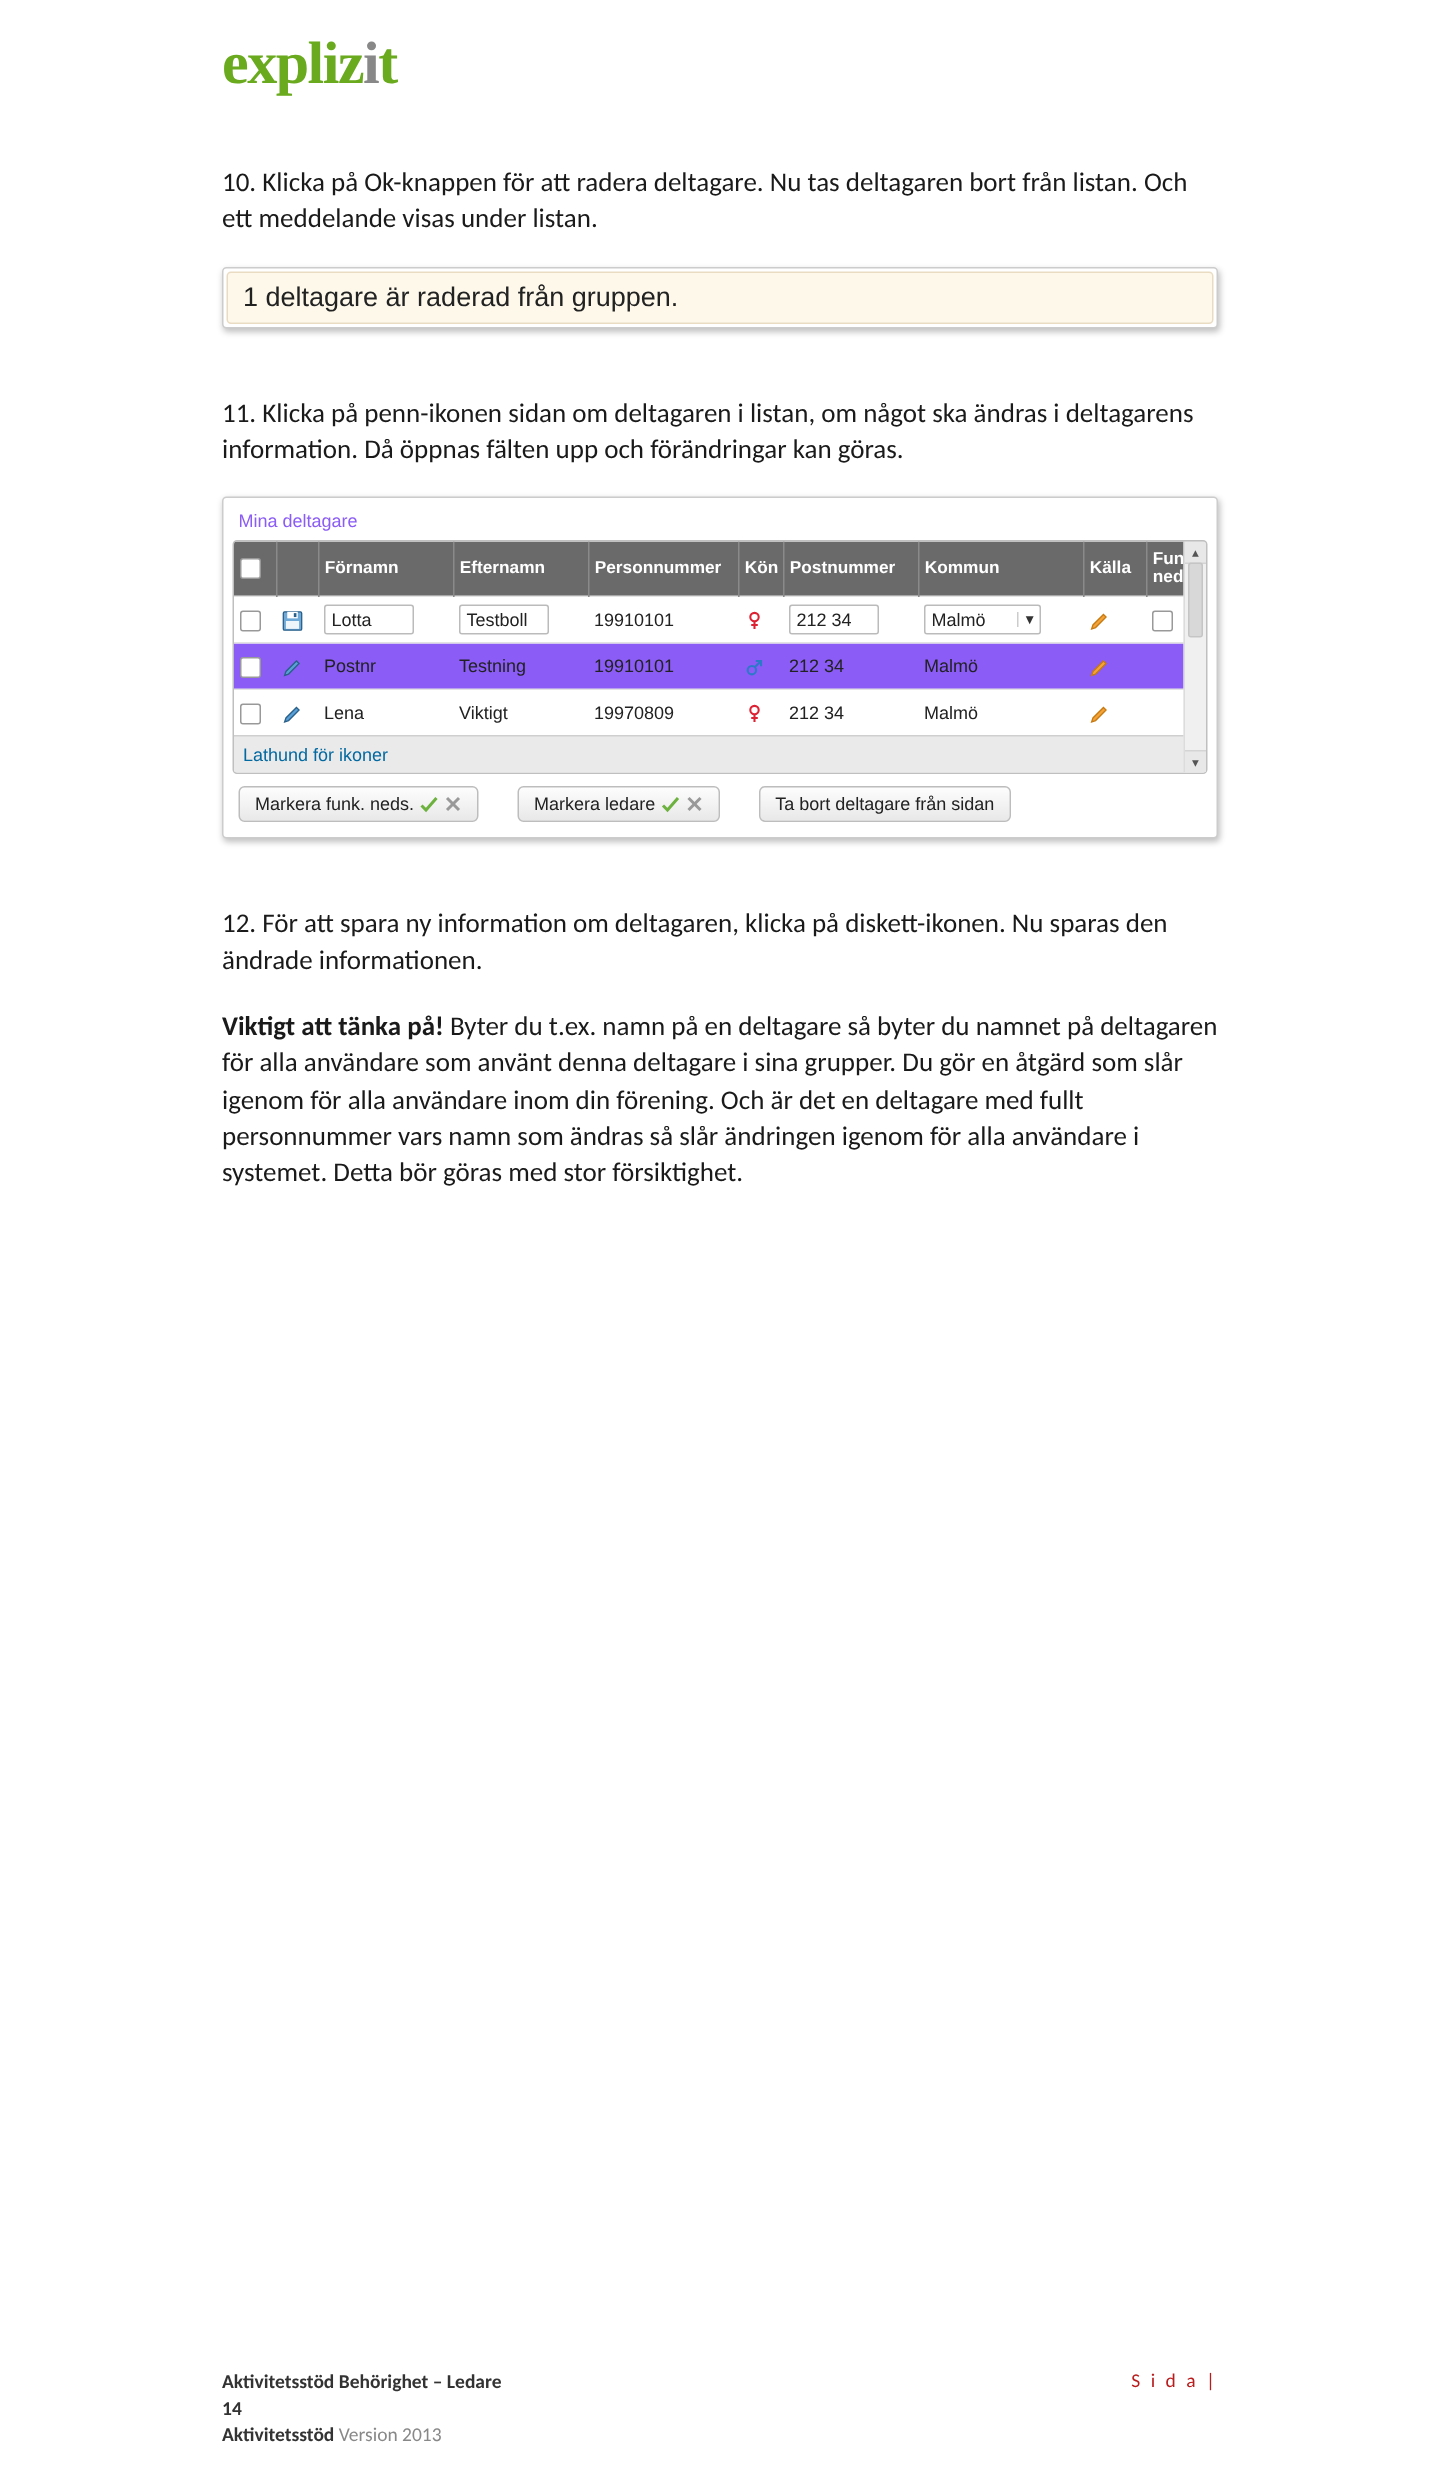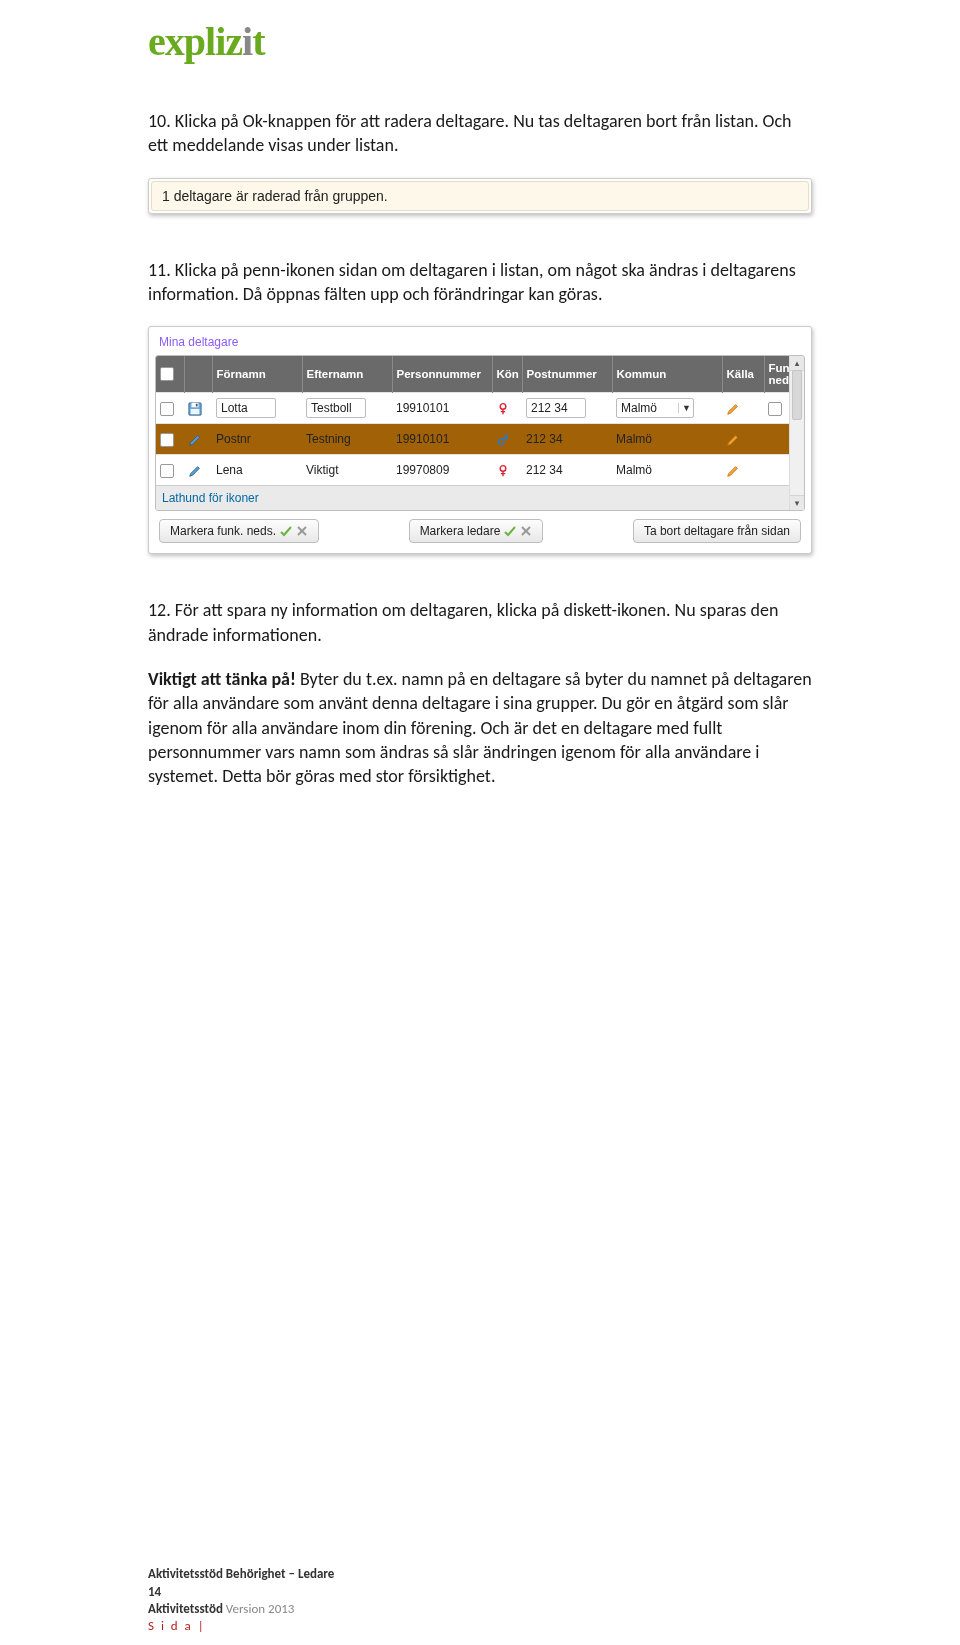--- a/index.html
+++ b/index.html
@@ -4,43 +4,43 @@
 <style>
   html,body{margin:0;padding:0;background:#fff;font-family:Calibri,Arial,sans-serif;color:#1a1a1a;}
   .page{width:764px;min-height:1645px;margin:0 auto;position:relative;box-sizing:border-box;padding:18px 50px 0 50px;}
   .logo{font-size:40px;font-weight:bold;letter-spacing:-1px;color:#6aaa1e;font-family:Georgia,serif;}
   .logo .i-dot{color:#6aaa1e;}
   .logo .grey{color:#888;}
   .body-text{font-size:18px;line-height:1.35;margin-top:44px;}
   .body-text p{margin:0 0 20px 0;}
   .body-text strong{font-weight:bold;}
   .msgbox{margin:10px 0 28px 0;border:1px solid #ccc;border-radius:3px;background:#fff;box-shadow:1px 2px 4px rgba(0,0,0,0.25);position:relative;padding:2px;}
-  .msgbox-inner{border:1px solid #e9dcc3;background:#fdf8ea;border-radius:3px;padding:6px 10px;font-size:14px;font-family:Arial,sans-serif;color:#222;}
+  .msgbox-inner{border:1px solid #e9dcc3;background:#fdf8ea;border-radius:3px;padding:6px 10px;font-size:18px;font-family:Arial,sans-serif;color:#222;}
   .grid-wrap{margin:8px 0 28px 0;border:1px solid #ccc;border-radius:3px;background:#fff;box-shadow:1px 2px 4px rgba(0,0,0,0.25);padding:6px 6px 8px 6px;font-family:Arial,sans-serif;font-size:12px;color:#222;}
   .grid-title{font-size:12px;color:#8b5cf6;margin:2px 0 6px 4px;}
   .grid{border:1px solid #bfbfbf;border-radius:3px;overflow:hidden;position:relative;}
   .grid table{border-collapse:collapse;width:calc(100% - 14px);table-layout:fixed;}
   .grid th{background:#6a6a6a;color:#fff;font-weight:bold;font-size:11.5px;text-align:left;padding:6px 4px;border-right:1px solid #8a8a8a;}
   .grid th:last-child{border-right:none;}
   .grid td{background:#fff;padding:4px 4px;border-top:1px solid #e3e3e3;font-size:12px;vertical-align:middle;height:22px;}
-  .grid tr.alt td{background:#a16207;}
+  .grid tr.alt td{background:#8b5cf6;}
   .chk{display:inline-block;width:12px;height:12px;border:1px solid #999;background:#fff;border-radius:2px;vertical-align:middle;}
   .inp{display:inline-block;border:1px solid #bbb;border-radius:2px;background:#fff;padding:2px 4px;min-width:50px;height:14px;font-size:12px;}
   .drop{display:inline-flex;align-items:center;border:1px solid #bbb;border-radius:2px;background:#fff;padding:1px 2px 1px 4px;min-width:70px;height:16px;font-size:12px;justify-content:space-between;}
   .drop .caret{font-size:9px;color:#333;border-left:1px solid #ccc;padding-left:3px;}
   .icon{display:inline-block;width:14px;height:14px;vertical-align:middle;}
   .grid-footer{background:#eaeaea;border-top:1px solid #cfcfcf;padding:5px 6px;font-size:12px;color:#0369a1;}
-  .grid-buttons{padding:8px 4px 2px 4px;display:flex;gap:10px;justify-content:space-between;}
+  .grid-buttons{padding:8px 4px 2px 4px;display:flex;gap:26px;}
   .pillbtn{display:inline-flex;align-items:center;gap:4px;border:1px solid #bdbdbd;border-radius:4px;background:linear-gradient(#fdfdfd,#e8e8e8);padding:4px 10px;font-size:12px;color:#222;cursor:default;}
   .pillbtn .mini{width:12px;height:12px;}
   .scroll-track{position:absolute;top:0;right:0;width:14px;bottom:0;background:#f0f0f0;border-left:1px solid #dcdcdc;}
   .scroll-arrow{height:14px;background:#e8e8e8;border-bottom:1px solid #d4d4d4;text-align:center;font-size:9px;line-height:14px;color:#555;}
   .scroll-arrow.bot{border-bottom:none;border-top:1px solid #d4d4d4;position:absolute;bottom:0;left:0;right:0;}
   .scroll-thumb{position:absolute;top:14px;left:2px;right:2px;height:48px;background:#d8d8d8;border:1px solid #c5c5c5;border-radius:2px;}
-  .footer{position:absolute;left:0;right:0;bottom:12px;padding:0 50px;display:flex;justify-content:space-between;font-size:13px;color:#333;flex-direction:column;}
+  .footer{position:absolute;left:0;right:0;bottom:12px;padding:0 50px;display:flex;justify-content:space-between;font-size:13px;color:#333;}
   .footer .left{line-height:1.35;}
   .footer .left .l1{font-weight:bold;}
   .footer .left .grey{color:#888;}
   .footer .right{color:#b91c1c;letter-spacing:2px;}
   col.c-chk{width:28px;} col.c-ico{width:28px;} col.c-fn{width:90px;} col.c-en{width:90px;}
   col.c-pn{width:100px;} col.c-kn{width:30px;} col.c-post{width:90px;} col.c-kom{width:110px;}
   col.c-ka{width:42px;} col.c-fu{width:42px;} col.c-le{width:50px;}
 </style>
 </head>
 <body>

